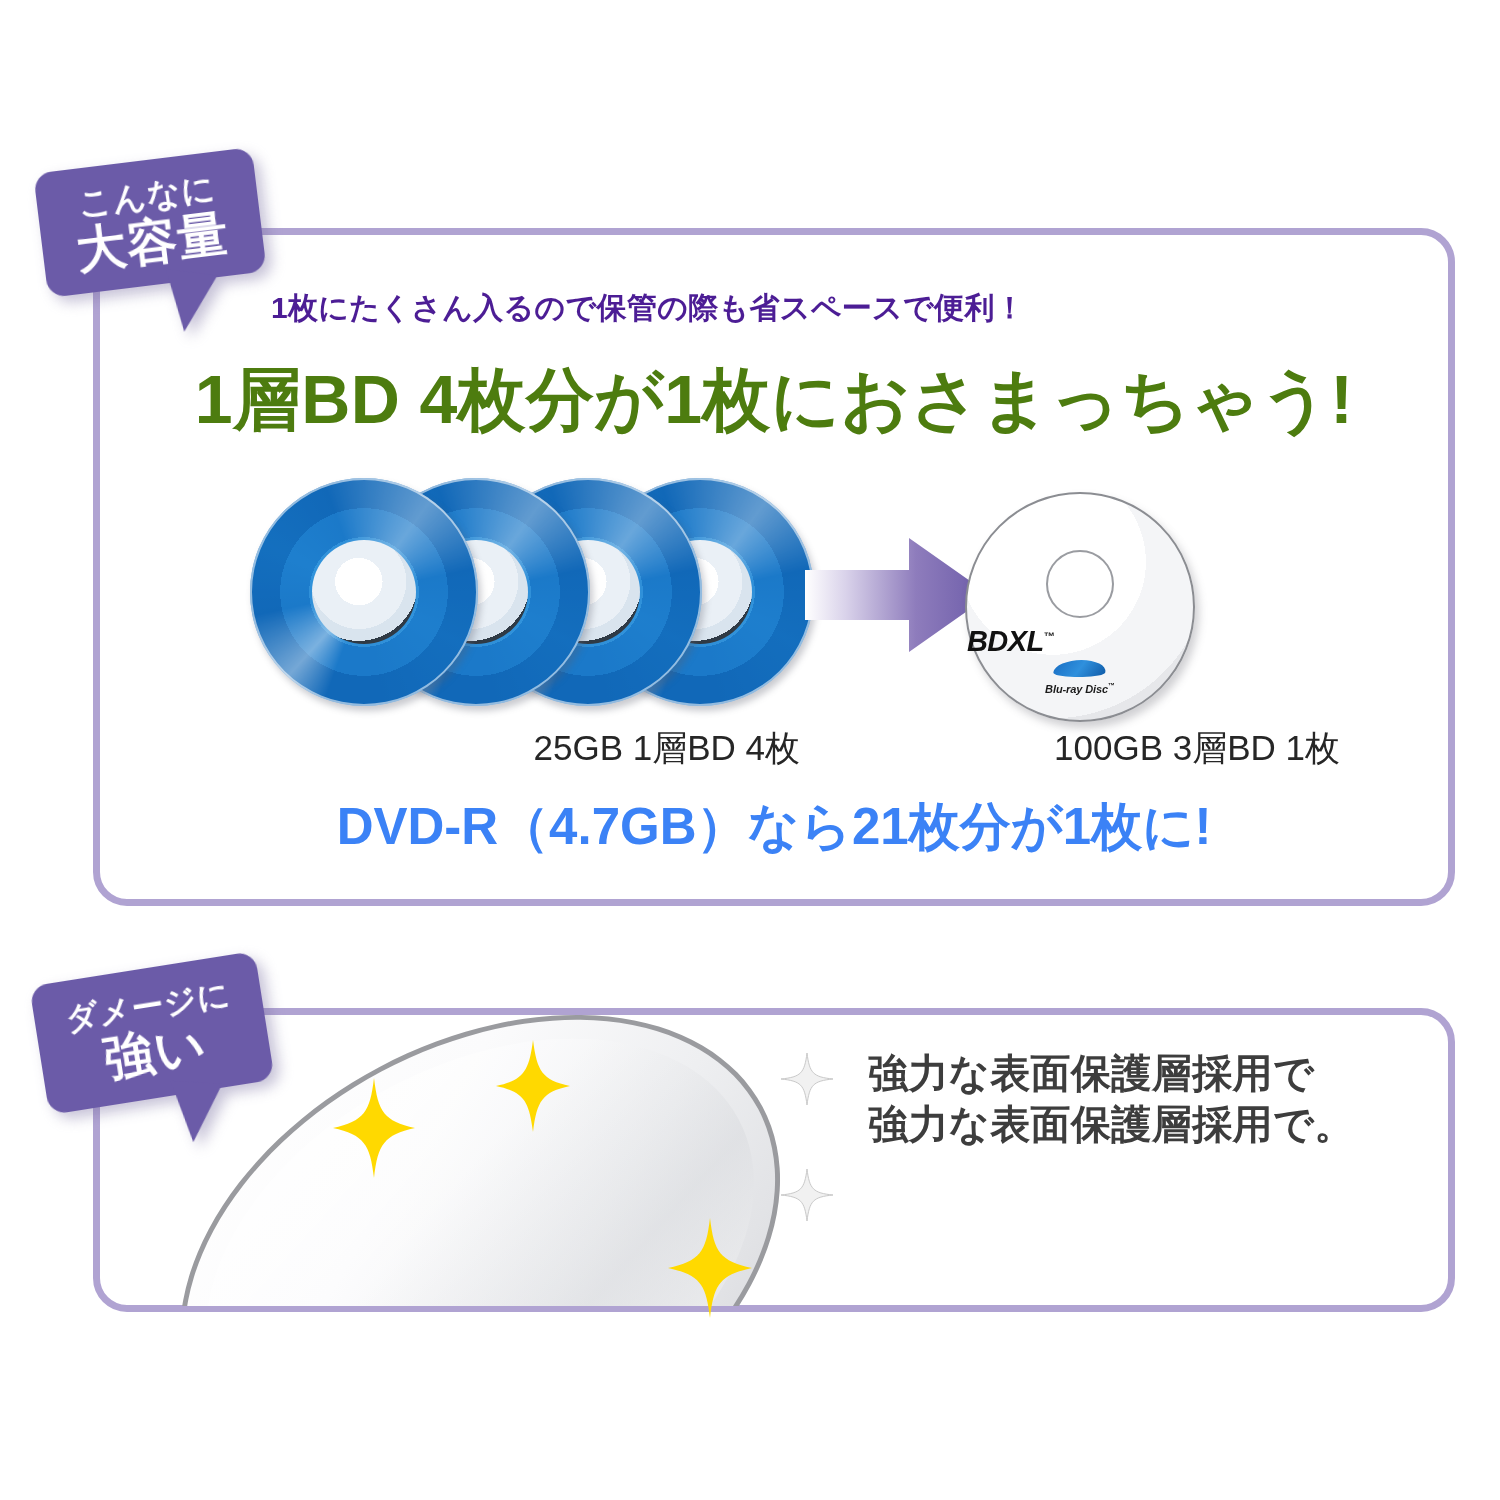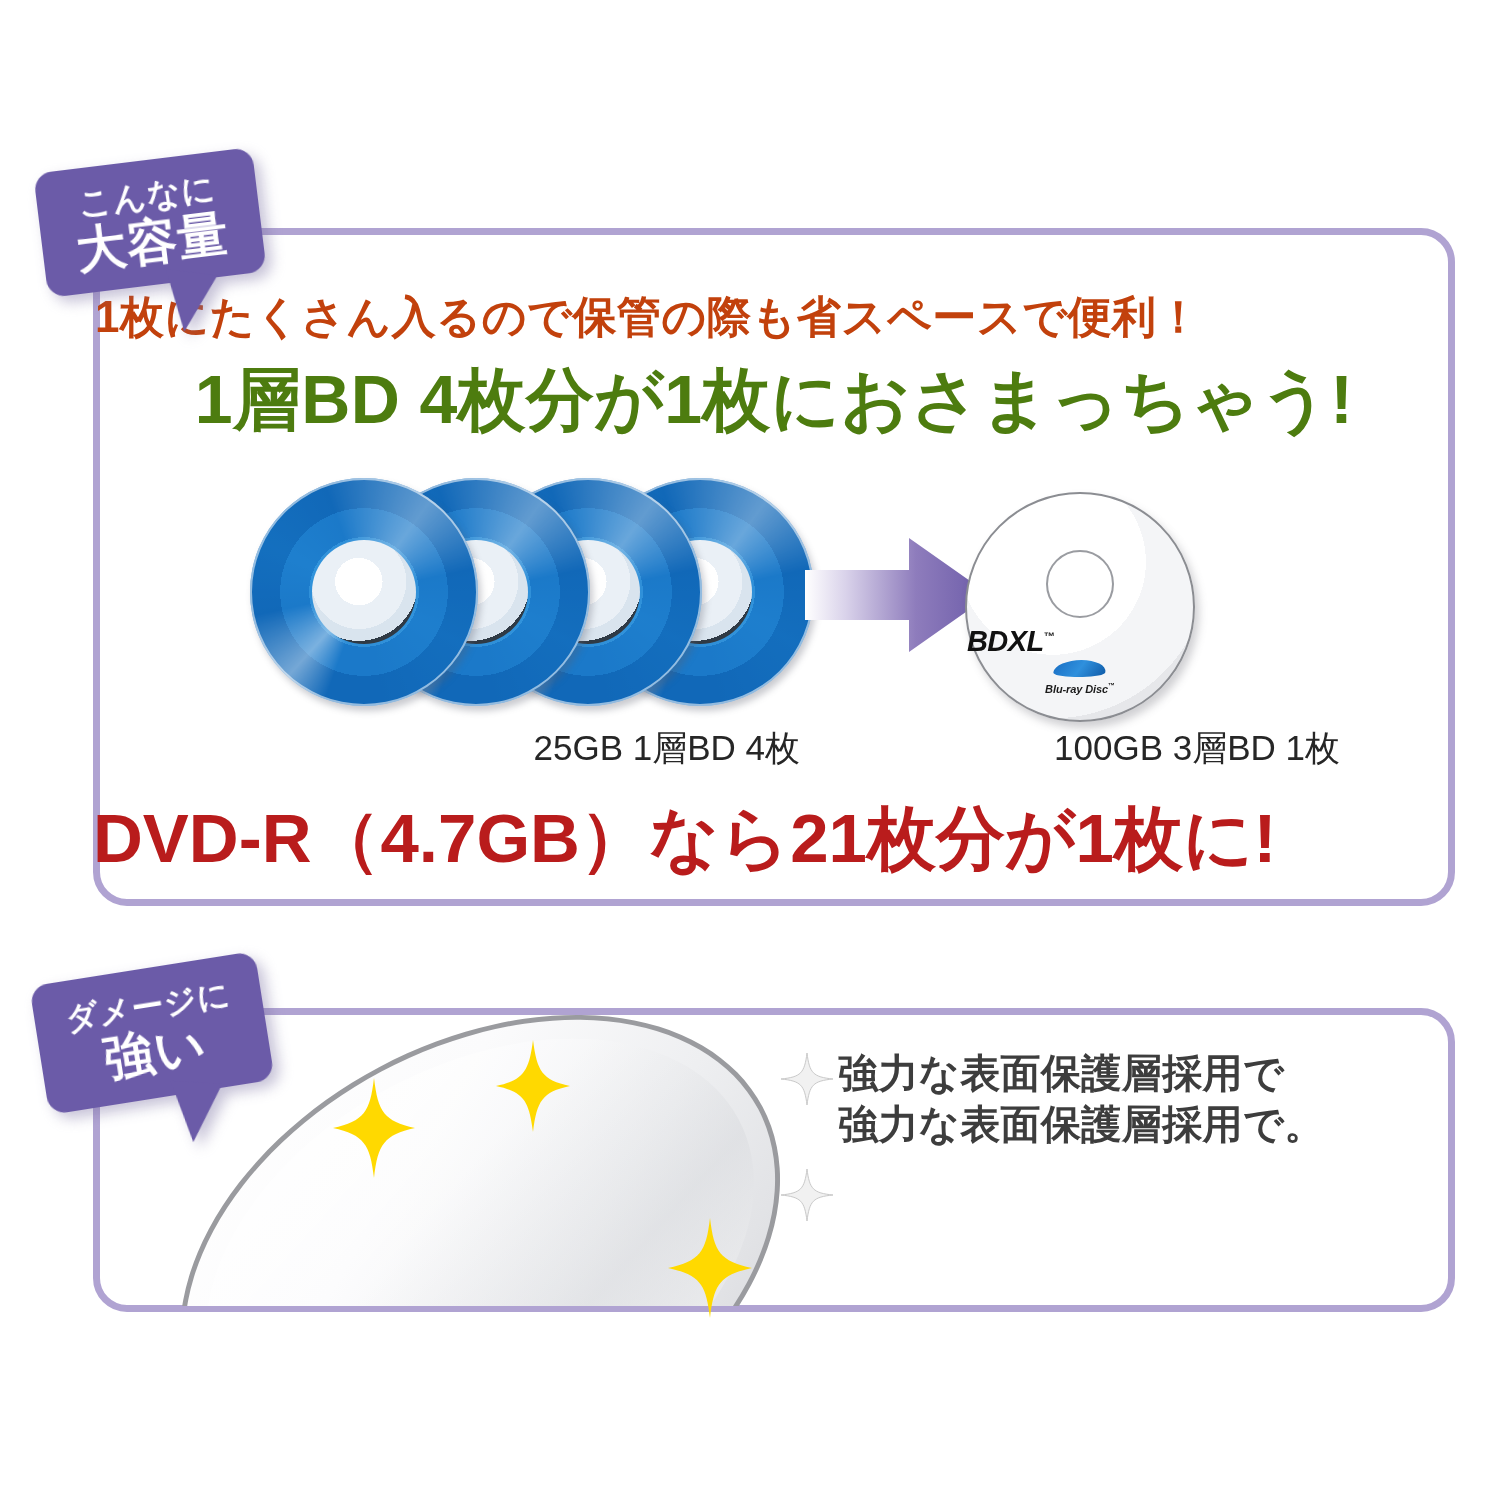--- a/index.html
+++ b/index.html
@@ -62,34 +62,35 @@
     transform:rotate(-9deg);
   }
   #badge-durability .b-l1{font-size:32px;margin-bottom:5px;}
   #badge-durability .b-l2{font-size:50px;}
   #badge-durability .tail{left:118px;top:120px;transform:rotate(12deg);}
 
   
   #capacity-subtitle{
     position:absolute;left:93px;top:288px;width:1110px;
     text-align:center;
-    font-size:44px;font-weight:bold;color:#c2410c;
+    font-size:30px;font-weight:bold;color:#4c1d95;
     letter-spacing:.01em;
     white-space:nowrap;
   }
   #capacity-headline{
     position:absolute;left:93px;top:355px;width:1362px;
     text-align:center;
     font-size:68px;font-weight:bold;color:#4d7c0f;
     letter-spacing:.005em;
     white-space:nowrap;
   }
   #capacity-footline{
     position:absolute;left:93px;top:793px;width:1362px;
-    font-size:69px;font-weight:bold;color:#b91c1c;
+    text-align:center;
+    font-size:51px;font-weight:bold;color:#3b82f6;
     white-space:nowrap;
   }
   .cap-label{
     position:absolute;
     font-size:35px;font-weight:normal;color:#262626;
     white-space:nowrap;text-align:right;
   }
   #label-left-stack{left:240px;top:725px;width:560px;}
   #label-right-disc{left:860px;top:725px;width:480px;}
 
@@ -189,21 +190,21 @@
   }
   .sparkle{position:absolute;pointer-events:none;}
   #sparkle-1{left:496px;top:1040px;width:74px;height:92px;}
   #sparkle-2{left:333px;top:1078px;width:82px;height:100px;}
   #sparkle-3{left:668px;top:1218px;width:84px;height:100px;}
 
   
   #durability-bullets{
     position:absolute;left:780px;top:1048px;width:640px;
   }
-  .bullet-row{display:flex;align-items:flex-start;margin-bottom:14px;}
+  .bullet-row{display:flex;align-items:flex-start;margin-bottom:14px;gap:30px;}
   .bullet-star{flex:0 0 auto;width:54px;height:54px;margin-top:4px;margin-right:4px;}
   .bullet-text{
     font-size:40px;font-weight:bold;color:#3d3d3d;line-height:1.28;letter-spacing:.01em;
   }
   .bullet-text div{white-space:nowrap;}
 </style>
 </head>
 <body>
 
 <div class="stage">

